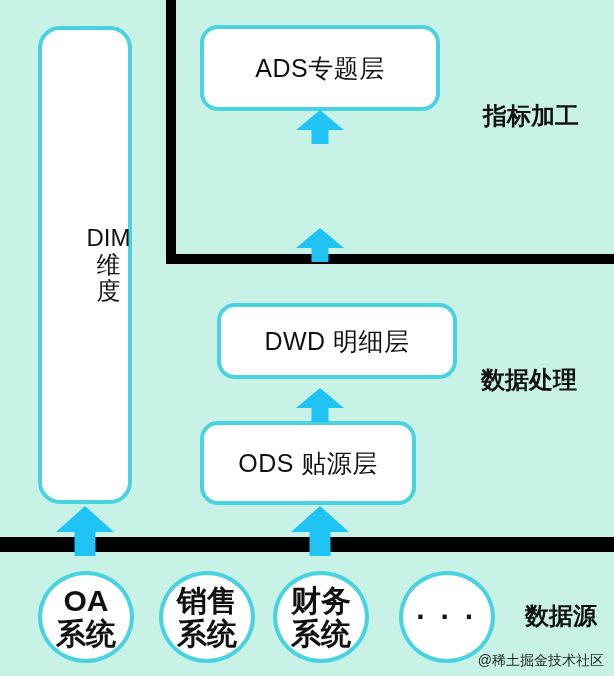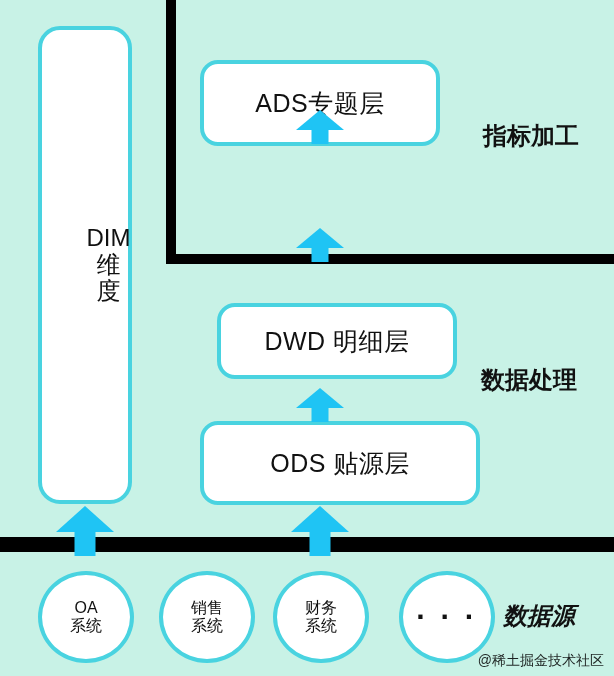--- a/index.html
+++ b/index.html
@@ -38,24 +38,24 @@
     justify-content: center;
     z-index: 4;
   }
   .layer-box .layer-label {
     font-size: 25px;
     color: #111111;
     letter-spacing: 0.5px;
     white-space: nowrap;
   }
 
-  #box-ads { left: 200px; top: 25px;  width: 240px; height: 86px; margin-top: 35px; }
+  #box-ads { left: 200px; top: 25px;  width: 240px; height: 86px; }
   #box-dws { left: 200px; top: 143px; width: 240px; height: 84px; }
   #box-dwd { left: 217px; top: 303px; width: 240px; height: 76px; }
-  #box-ods { left: 200px; top: 421px; width: 280px; height: 84px; }
+  #box-ods { left: 200px; top: 421px; width: 216px; height: 84px; }
 
   
   #box-dim {
     position: absolute;
     left: 38px; top: 26px;
     width: 94px; height: 478px;
     background: #ffffff;
     border: 4px solid #49d3e0;
     border-radius: 22px;
     box-sizing: border-box;
@@ -121,22 +121,22 @@
     border: 4px solid #49d3e0;
     border-radius: 50%;
     box-sizing: border-box;
     display: flex;
     flex-direction: column;
     align-items: center;
     justify-content: center;
     z-index: 4;
   }
   .source-circle .src-line {
-    font-size: 16px;
-    font-weight: normal;
+    font-size: 30px;
+    font-weight: bold;
     color: #111111;
     line-height: 1.1;
     text-align: center;
   }
   .source-circle.ellipsis .src-line {
     font-size: 30px;
     letter-spacing: 3px;
     font-weight: bold;
     line-height: 0.6;
   }
@@ -148,23 +148,23 @@
   
   .annotation {
     position: absolute;
     color: #111111;
     font-size: 24px;
     font-weight: bold;
     line-height: 1.18;
     z-index: 3;
     white-space: nowrap;
   }
-  #ann-metric  { left: 483px; top: 122px; }
+  #ann-metric  { left: 483px; top: 102px; }
   #ann-process { left: 481px; top: 366px; }
-  #ann-source  { left: 503px; top: 602px; font-style: italic; }
+  #ann-source  { left: 525px; top: 602px; }
 
   
   #watermark {
     position: absolute;
     right: 10px;
     bottom: 6px;
     font-size: 14px;
     color: #000000;
     opacity: 0.85;
     z-index: 6;

